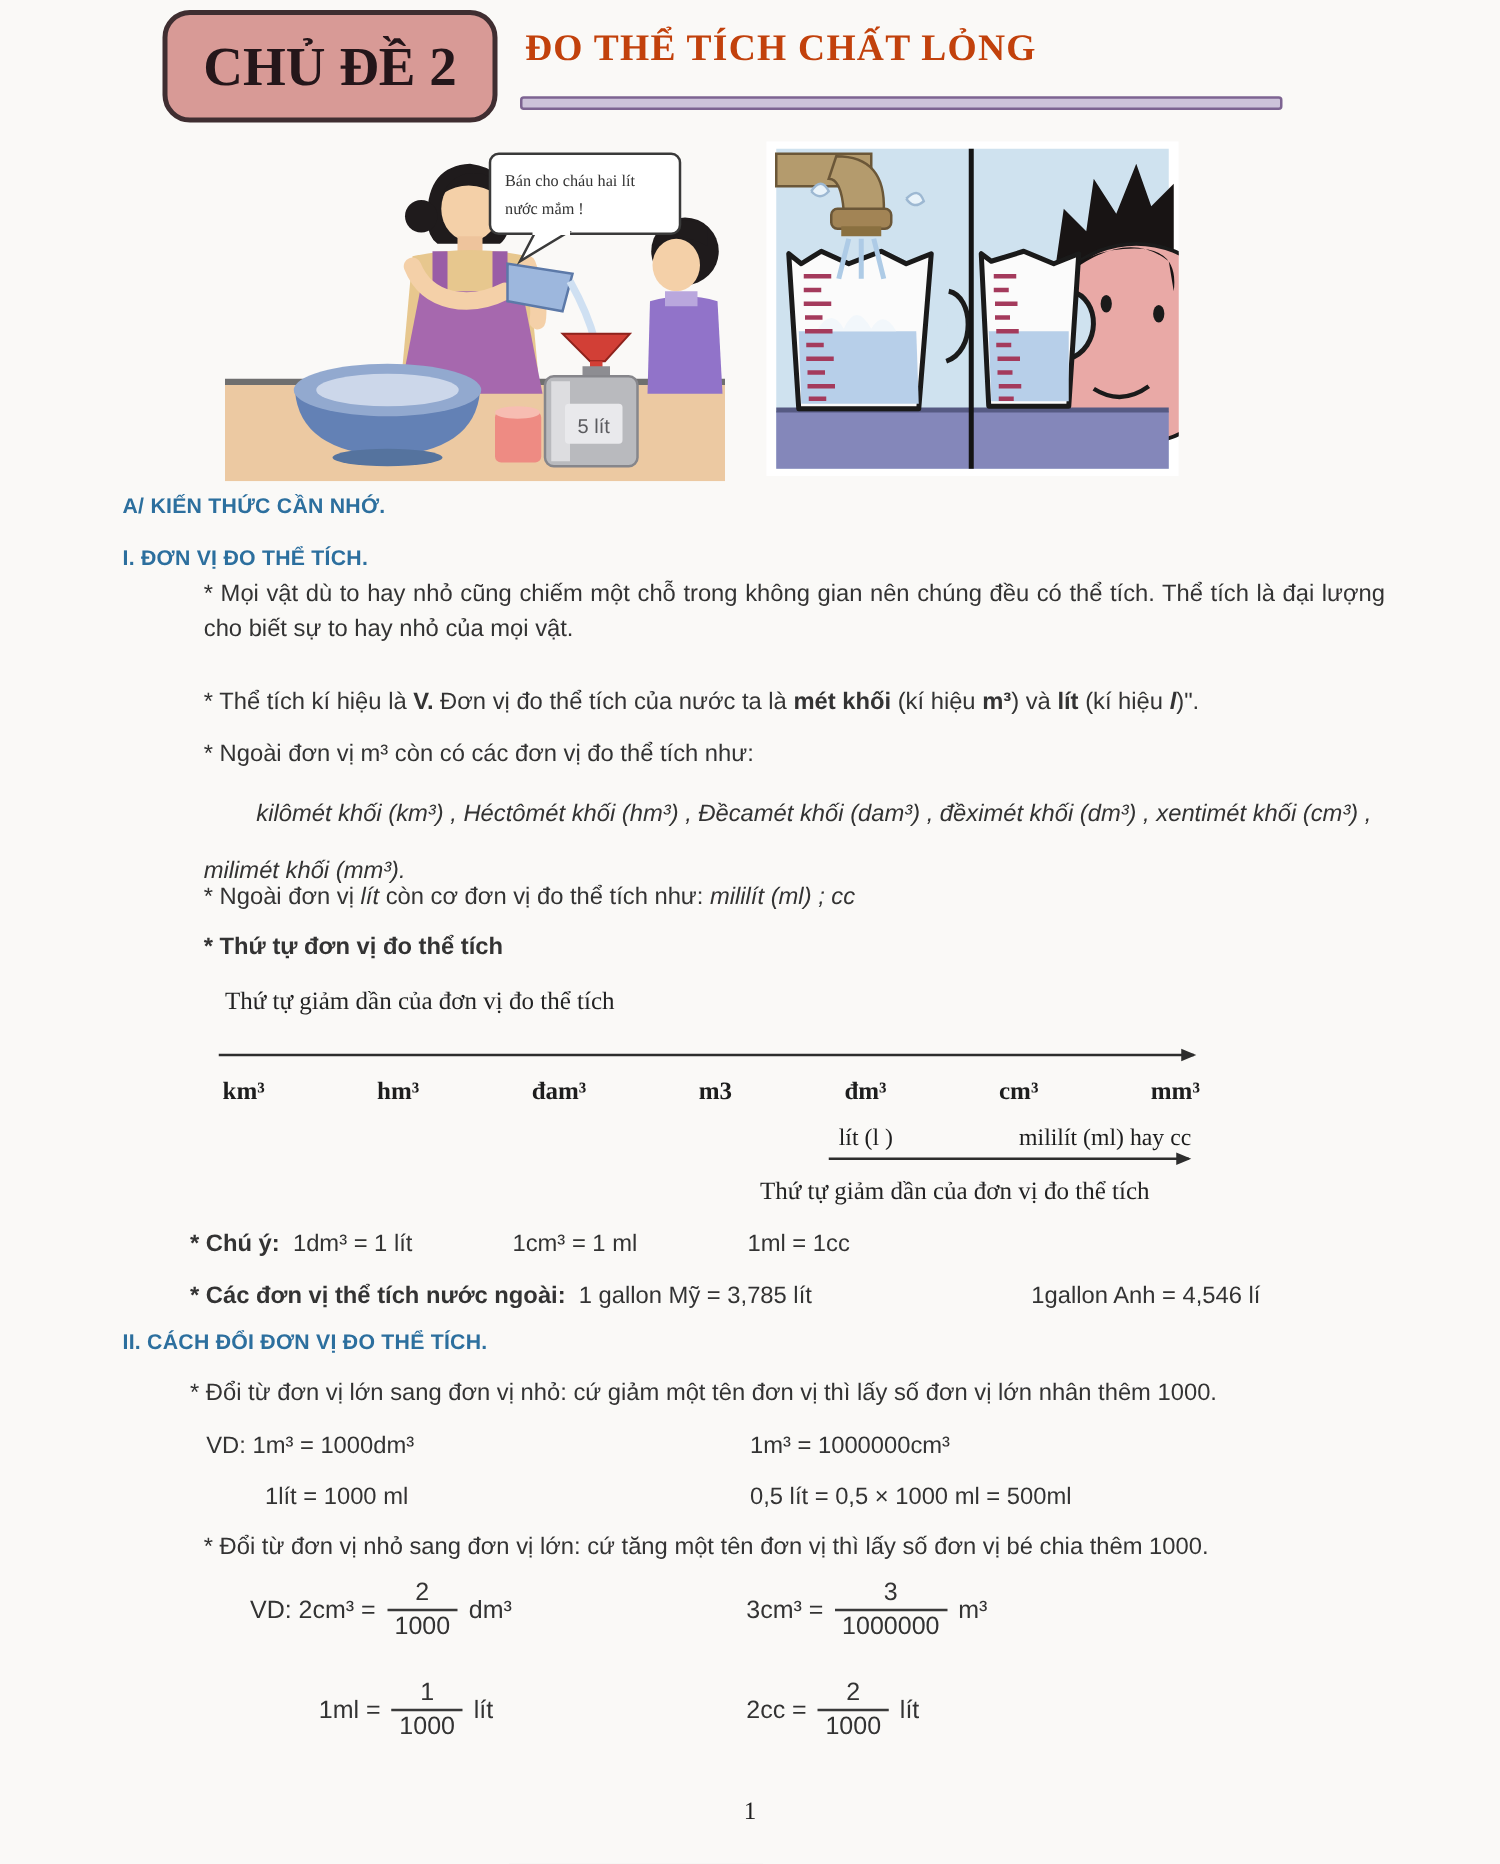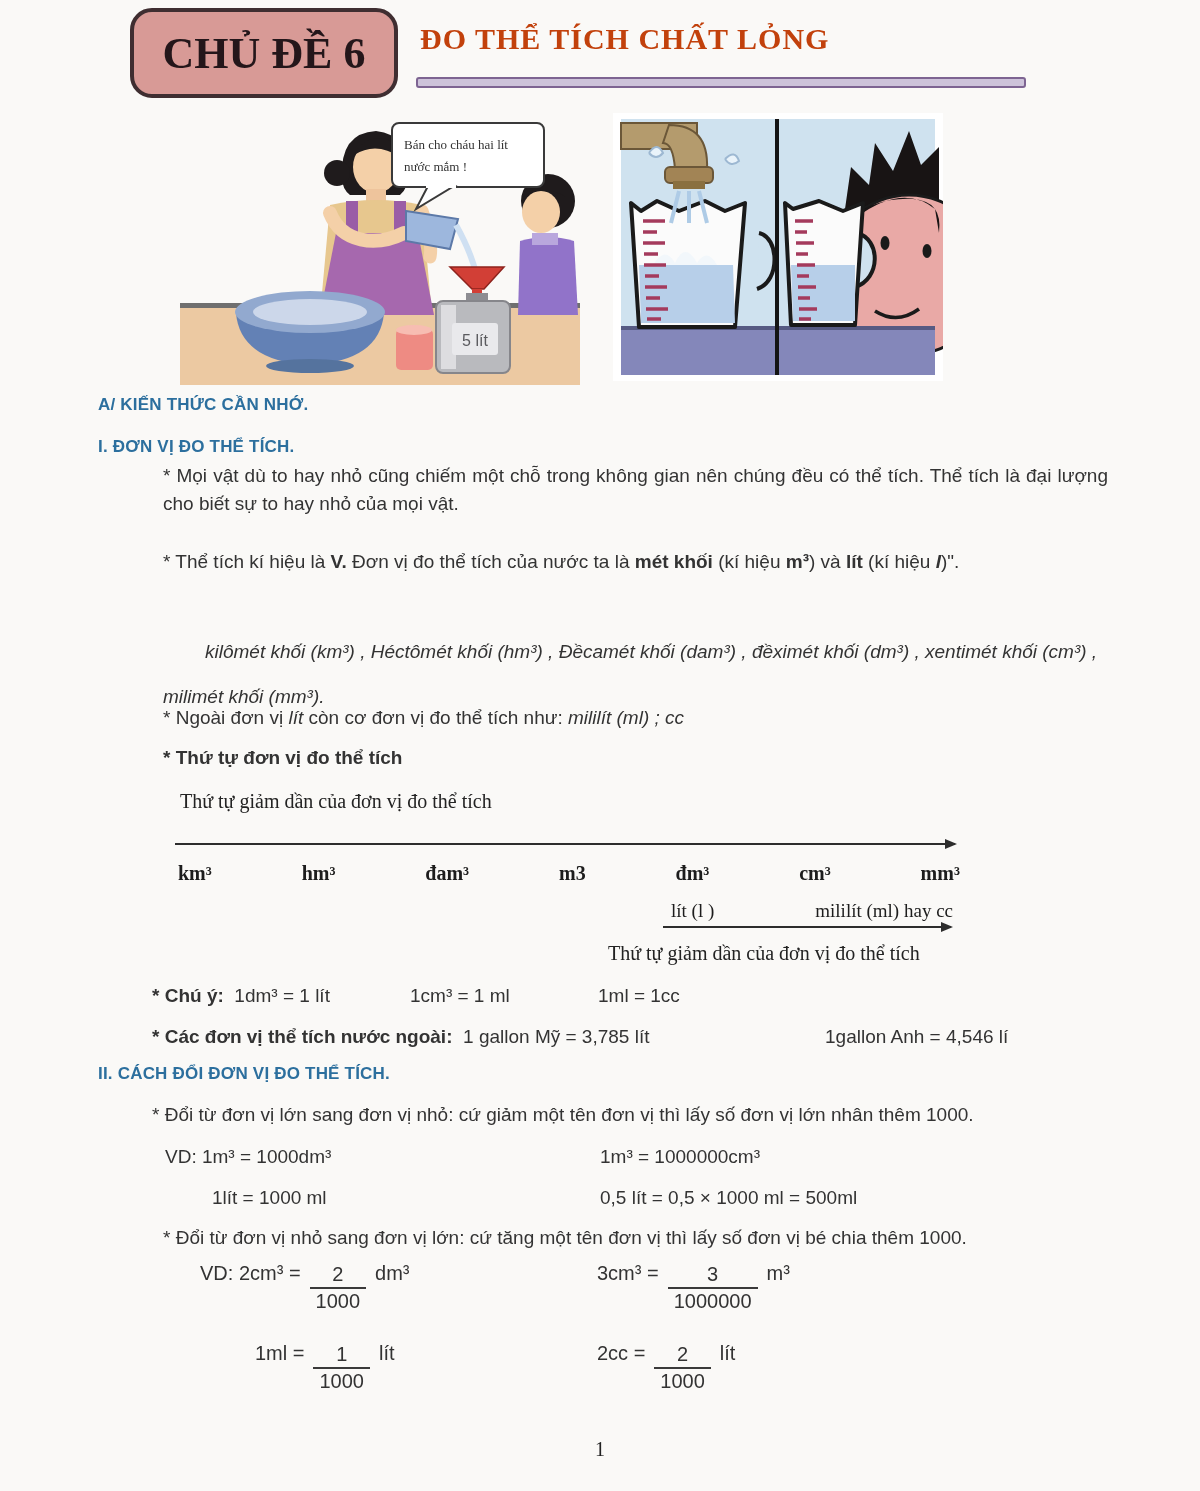--- a/index.html
+++ b/index.html
@@ -21,33 +21,33 @@
   .b{font-weight:bold;}
   .i{font-style:italic;}
   .serif{font-family:"Liberation Serif",serif;}
   
   .arrow{height:0;border-top:2px solid #2d2d2d;}
   .arrow::after{content:"";position:absolute;right:-2px;top:-6px;width:0;height:0;
     border-left:12px solid #2d2d2d;border-top:5px solid transparent;border-bottom:5px solid transparent;}
   .units-row{display:flex;justify-content:space-between;font-family:"Liberation Serif",serif;font-weight:bold;font-size:20px;color:#1d1d1d;}
   .liter-labels{display:flex;justify-content:space-between;font-family:"Liberation Serif",serif;font-weight:normal;font-size:19px;color:#1d1d1d;}
   
-  .frac-eq{display:flex;gap:9px;font-size:20px;color:#333;}
+  .frac-eq{display:flex;align-items:center;gap:9px;font-size:20px;color:#333;}
   .frac{display:flex;flex-direction:column;align-items:center;line-height:1.25;}
   .frac .den{border-top:2px solid #3a3a3a;padding:0 6px;}
   .frac .num{padding:0 6px;}
   .pgnum{left:0;right:0;top:1438px;text-align:center;font-family:"Liberation Serif",serif;font-size:20px;color:#222;}
 </style>
 </head>
 <body>
 
 <div class="page">
 
   <div class="abs topic-box">
-    <span>CHỦ ĐỀ 6</span>
+    <span>CHỦ ĐỀ 2</span>
   </div>
   <div class="abs doc-title">ĐO THỂ TÍCH CHẤT LỎNG</div>
   <div class="abs purple-rule"></div>
 
   <svg class="abs" style="left:180px;top:115px;" width="400" height="270" viewBox="0 0 400 270">
 
     <g>
       <rect x="-2" y="192" width="404" height="78" fill="#ecc9a2"></rect>
       <rect x="-2" y="188" width="404" height="5" fill="#6f6f6f"></rect>
     </g>
@@ -185,20 +185,21 @@
     </g>
   </svg>
 
   <div class="abs h-blue" style="left:98px;top:395px;">A/ KIẾN THỨC CẦN NHỚ.</div>
   <div class="abs h-blue" style="left:98px;top:437px;">I. ĐƠN VỊ ĐO THỂ TÍCH.</div>
 
   <p class="abs body-txt jt" style="left:163px;top:462px;width:945px;line-height:28px;margin:0;">* Mọi vật dù to hay nhỏ cũng chiếm một chỗ trong không gian nên chúng đều có thể tích. Thể tích là đại lượng cho biết sự to hay nhỏ của mọi vật.</p>
 
   <p class="abs body-txt nowrap" style="left:163px;top:551px;margin:0;"><span>* Thể tích kí hiệu là </span><span class="b">V.</span><span> Đơn vị đo thể tích của nước ta là </span><span class="b">mét khối</span><span> (kí hiệu </span><span class="b">m³</span><span>) và </span><span class="b">lít</span><span> (kí hiệu </span><span class="b i">l</span><span>)".</span></p>
 
+  <p class="abs body-txt nowrap" style="left:163px;top:593px;margin:0;">* Ngoài đơn vị m³ còn có các đơn vị đo thể tích như:</p>
 
   <p class="abs body-txt nowrap" style="left:163px;top:707px;margin:0;"><span>* Ngoài đơn vị </span><span class="i">lít</span><span> còn cơ đơn vị đo thể tích như: </span><span class="i">mililít (ml) ; cc</span></p>
 
   <p class="abs body-txt i" style="left:163px;top:629px;width:950px;line-height:45px;margin:0;text-indent:42px;">kilômét khối (km³) , Héctômét khối (hm³) , Đềcamét khối (dam³) , đềximét khối (dm³) , xentimét khối (cm³) , milimét khối (mm³).</p>
 
   <p class="abs body-txt b nowrap" style="left:163px;top:747px;margin:0;">* Thứ tự đơn vị đo thể tích</p>
 
   <div class="abs serif" style="left:180px;top:790px;font-size:20px;color:#232323;">Thứ tự giảm dần của đơn vị đo thể tích</div>
   <div class="abs arrow" style="left:175px;top:843px;width:780px;"></div>
   <div class="abs units-row" style="left:178px;top:862px;width:782px;">

